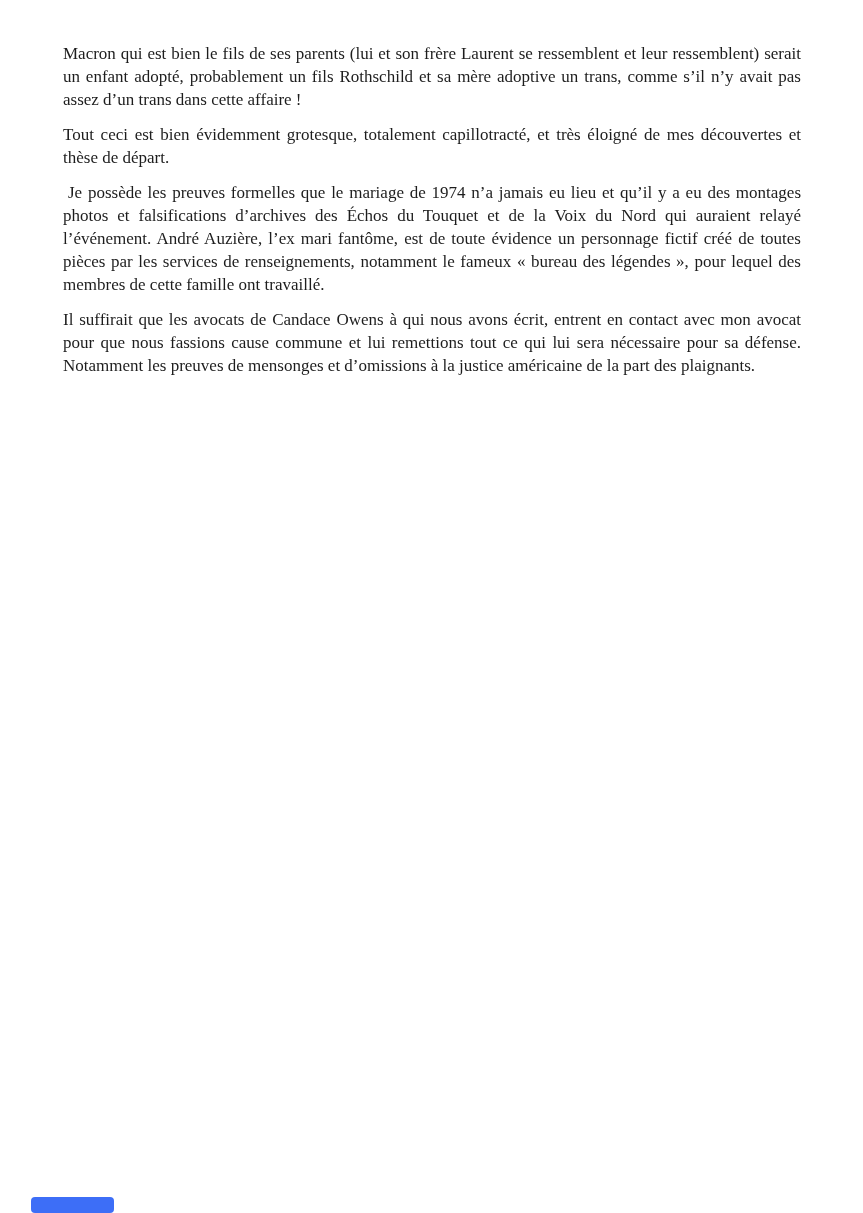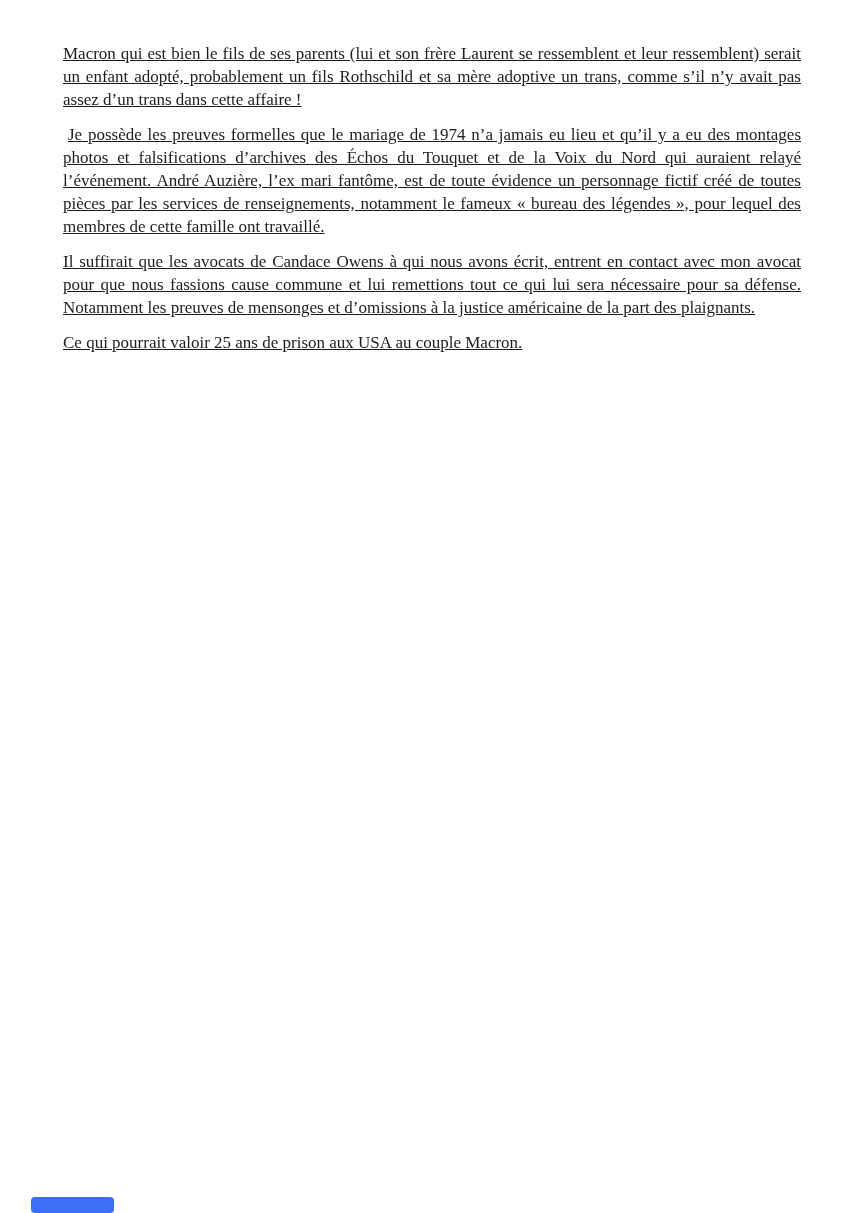--- a/index.html
+++ b/index.html
@@ -21,39 +21,38 @@
     width: 738px;
     font-family: "Liberation Serif", "DejaVu Serif", serif;
     font-size: 17px;
     line-height: 23px;
     color: #1d1d1d;
     text-align: justify;
   }
   .content p {
     margin: 0 0 12px 0;
     padding: 0;
-    text-decoration: underline;
   }
   .content p.indent-sm {
     text-indent: 5px;
   }
   .blue-bar {
     position: absolute;
     left: 31px;
     top: 1197px;
     width: 83px;
     height: 16px;
     border-radius: 4px;
     background: #3d6ef7;
   }
 </style>
 </head>
 <body>
 
 <div class="page">
   <div class="content">
     <p>Macron qui est bien le fils de ses parents (lui et son frère Laurent se ressemblent et leur ressemblent) serait un enfant adopté, probablement un fils Rothschild et sa mère adoptive un trans, comme s’il n’y avait pas assez d’un trans dans cette affaire !</p>
+    <p>Tout ceci est bien évidemment grotesque, totalement capillotracté, et très éloigné de mes découvertes et thèse de départ.</p>
     <p class="indent-sm">Je possède les preuves formelles que le mariage de 1974 n’a jamais eu lieu et qu’il y a eu des montages photos et falsifications d’archives des Échos du Touquet et de la Voix du Nord qui auraient relayé l’événement. André Auzière, l’ex mari fantôme, est de toute évidence un personnage fictif créé de toutes pièces par les services de renseignements, notamment le fameux « bureau des légendes », pour lequel des membres de cette famille ont travaillé.</p>
     <p>Il suffirait que les avocats de Candace Owens à qui nous avons écrit, entrent en contact avec mon avocat pour que nous fassions cause commune et lui remettions tout ce qui lui sera nécessaire pour sa défense. Notamment les preuves de mensonges et d’omissions à la justice américaine de la part des plaignants.</p>
-    <p>Ce qui pourrait valoir 25 ans de prison aux USA au couple Macron.</p>
   </div>
   <div class="blue-bar" style="background-color: rgb(61, 110, 247);"></div>
 </div>
 
 </body></html>

